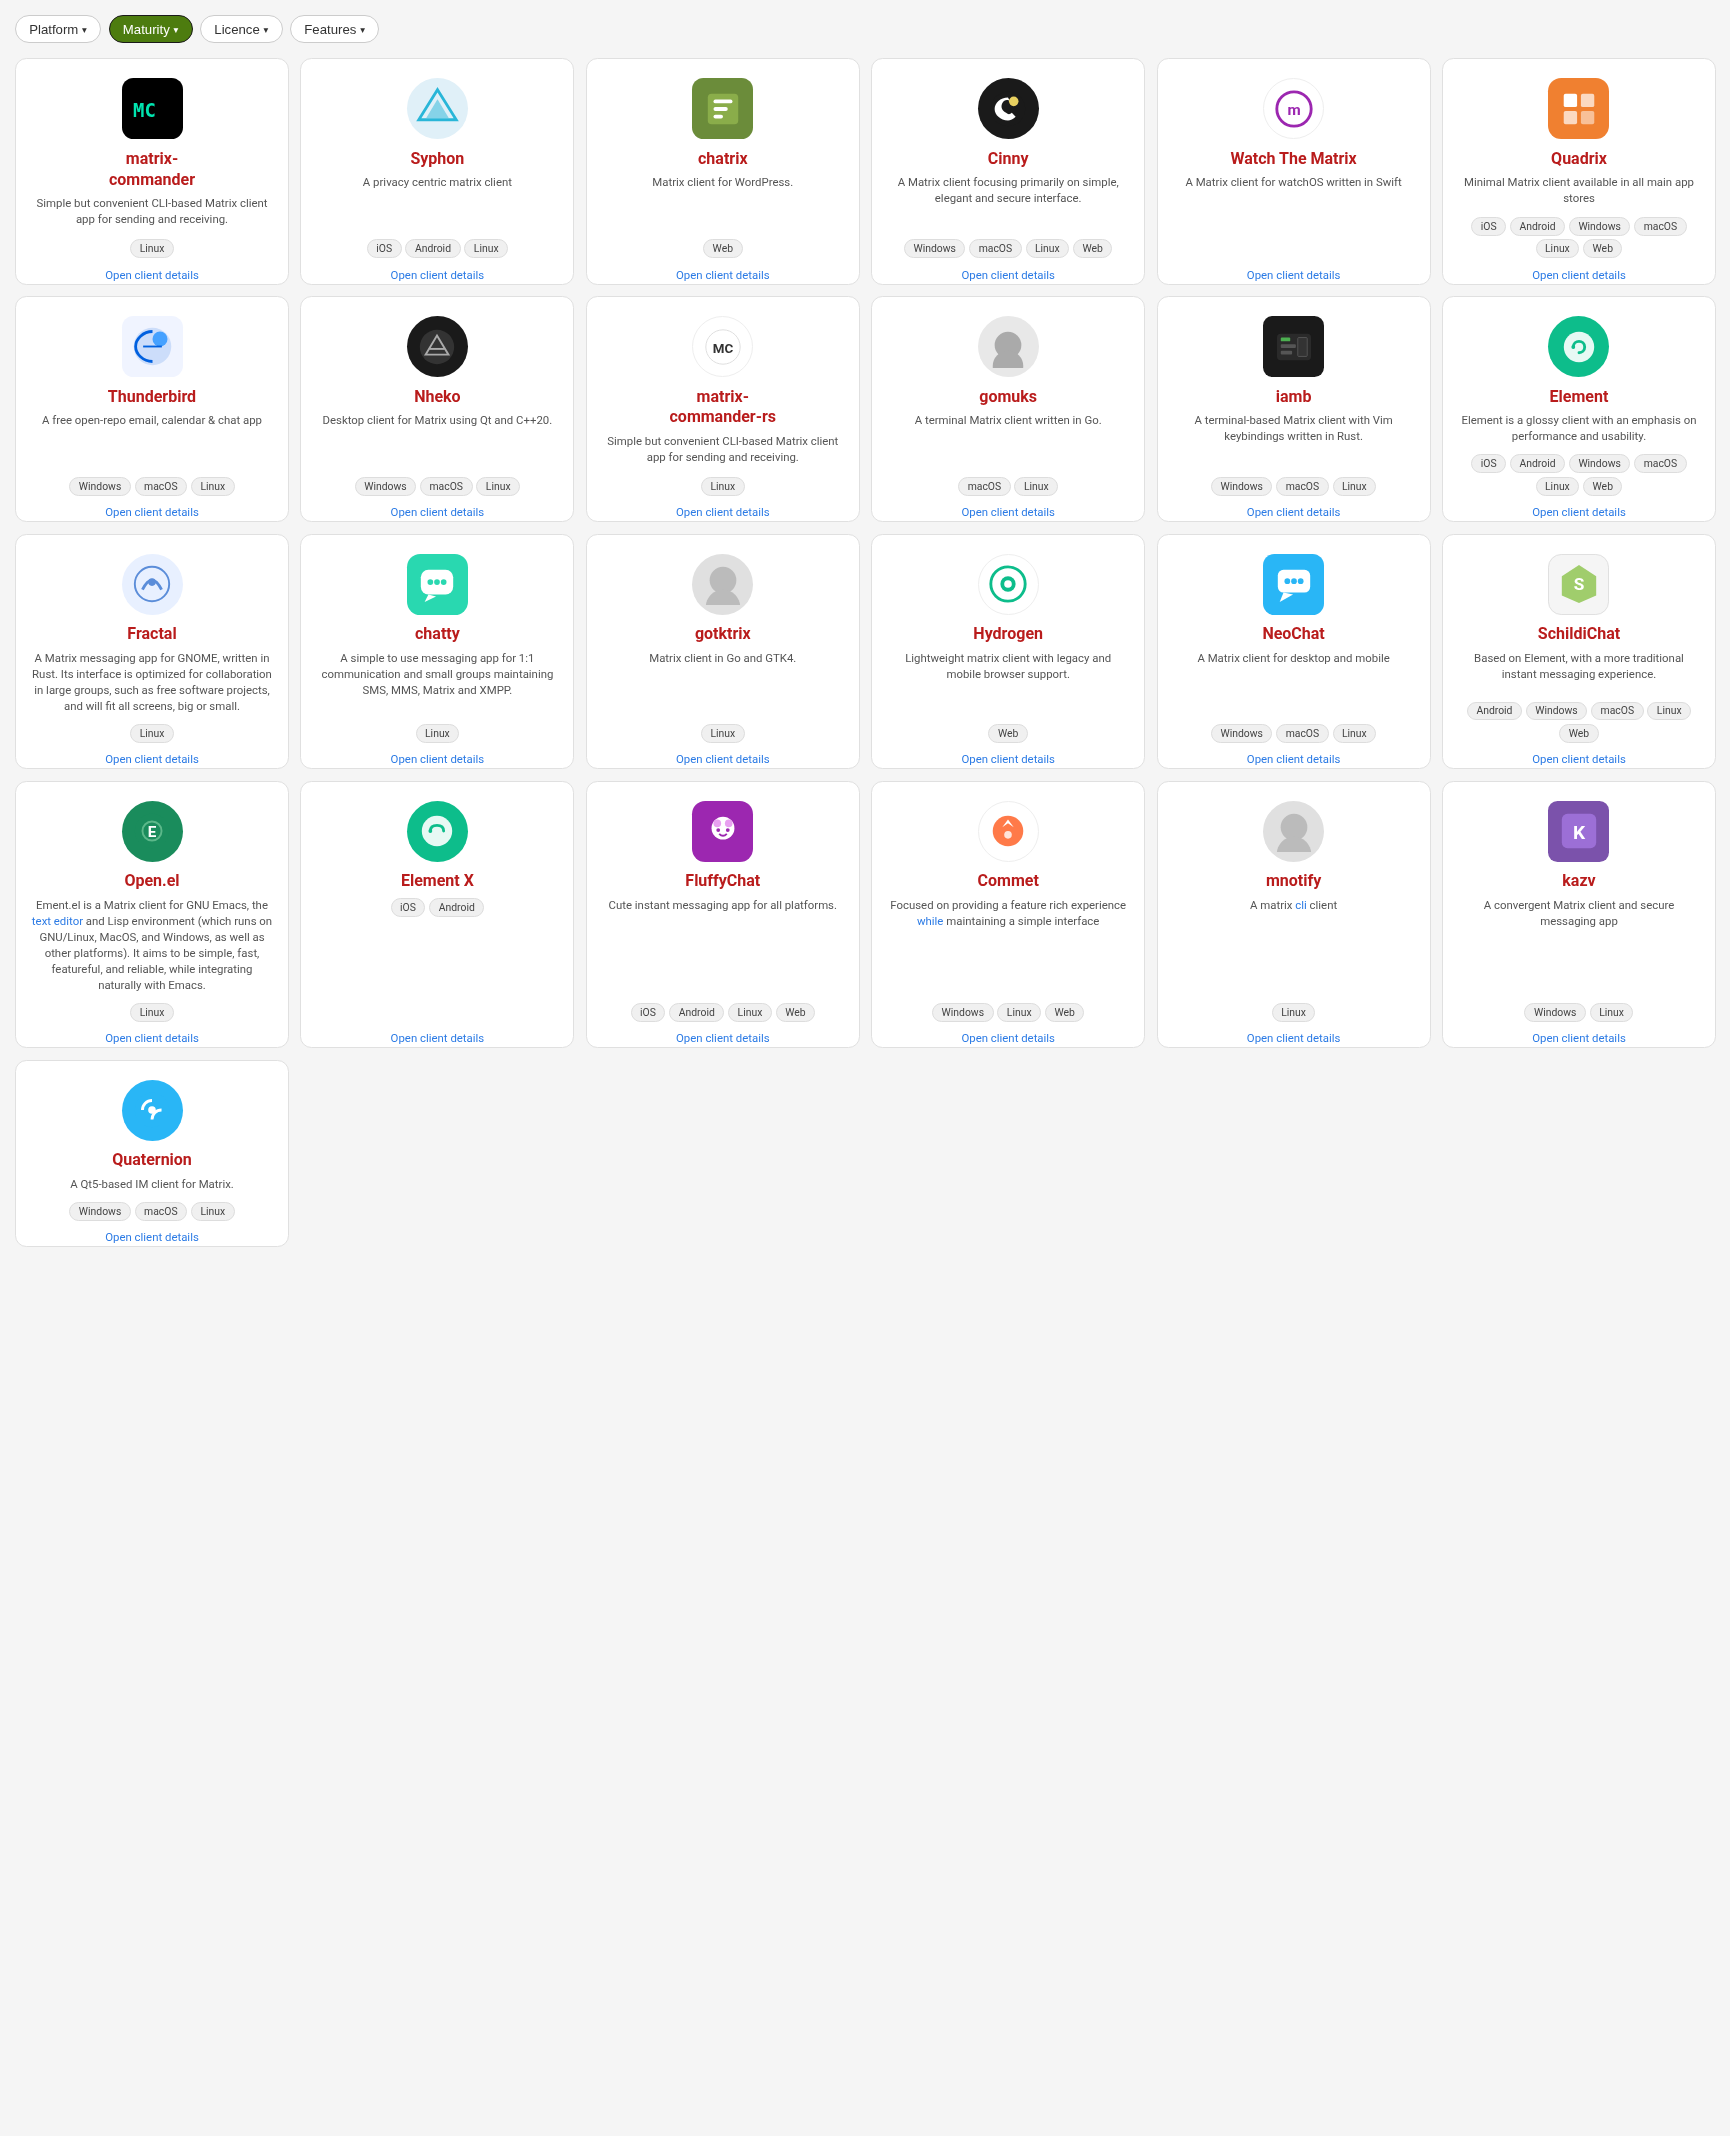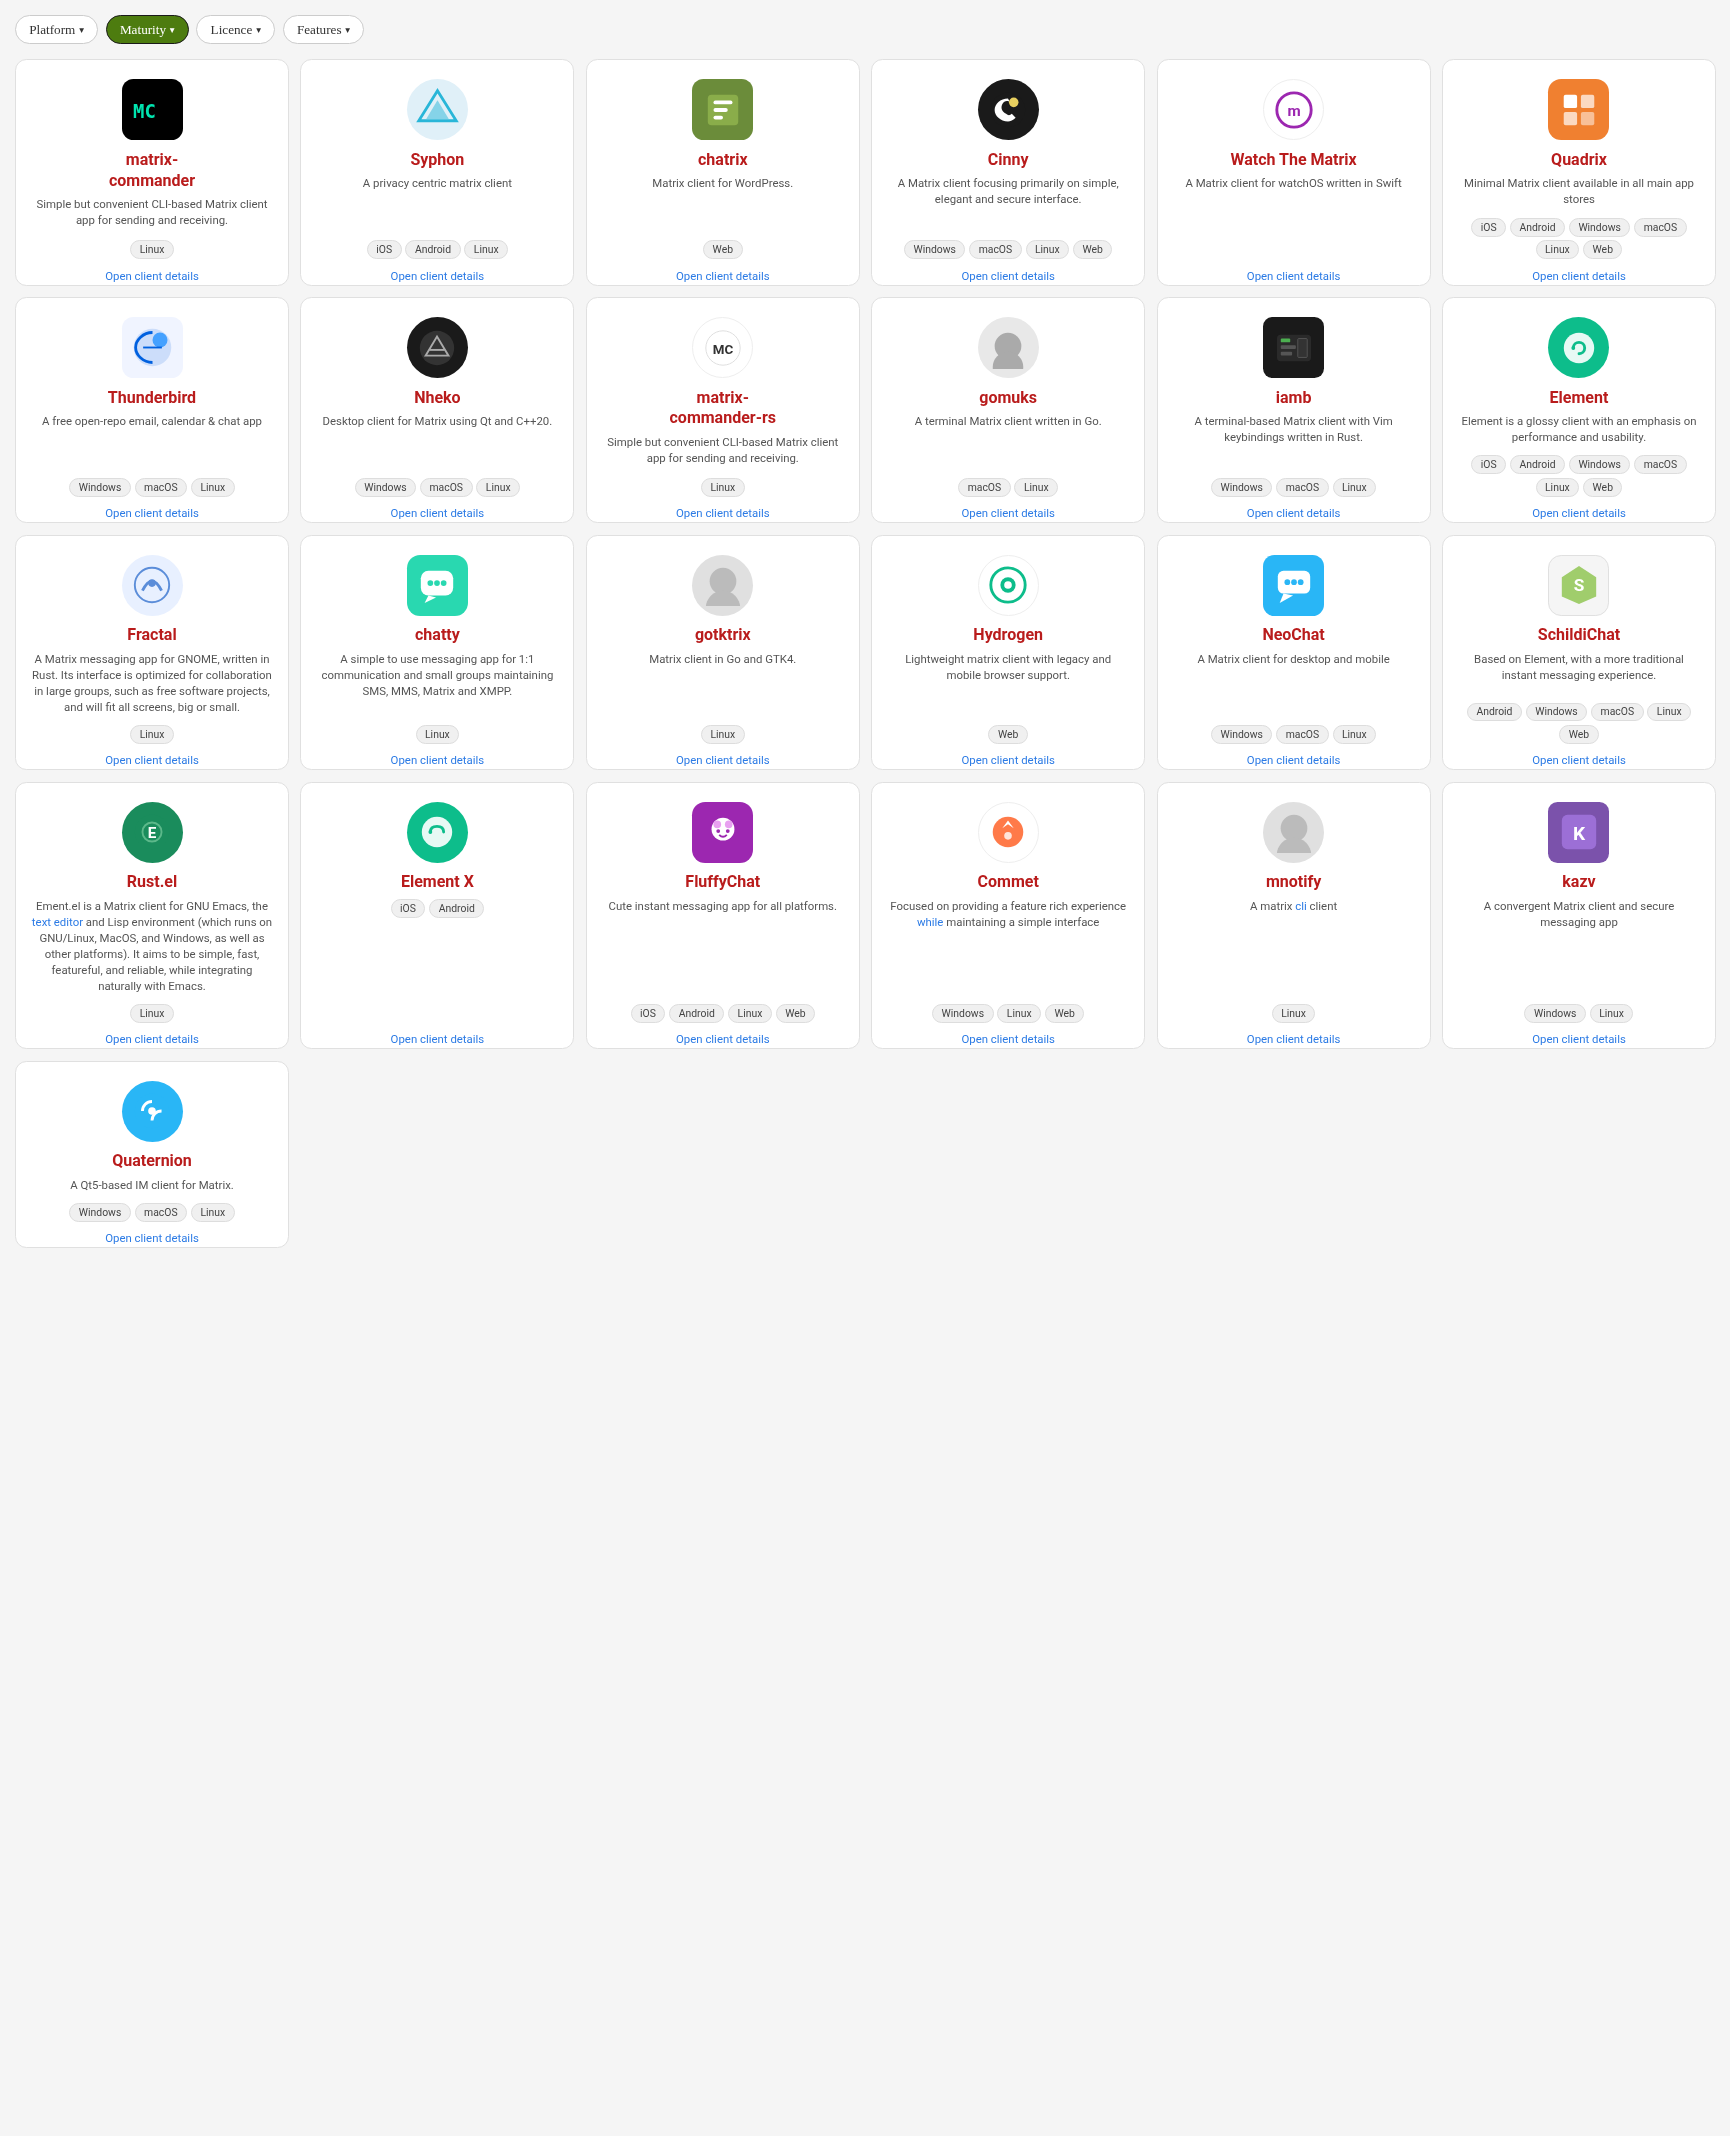--- a/index.html
+++ b/index.html
@@ -19,21 +19,20 @@
       display: flex;
       align-items: center;
       gap: 3.8px;
       padding: 5.7px 13.2px;
       border-radius: 19px;
       border: 0.9px solid #ccc;
       background: #fff;
       font-size: 13.2px;
       cursor: pointer;
       color: #333;
-      font-family: Liberation Serif, serif;
     }
     .filter-btn.active {
       background: #4d7c0f;
       color: #fff;
       border-color: #1a1a1a;
     }
     .filter-btn .chevron {
       font-size: 9.5px;
     }
     .grid {
@@ -463,21 +462,21 @@
     <div class="card">
     <div>
         <div class="card-logo" style="width:61px;height:61px;border-radius:50%;background:#1a8c5c;display:flex;align-items:center;justify-content:center;">
       <svg width="42" height="42" viewBox="0 0 44 44" style="font-size:28px">
         <circle cx="22" cy="22" r="18" fill="#1a8c5c"></circle>
         <text x="22" y="28" text-anchor="middle" font-size="16" fill="white" font-weight="bold">E</text>
         <circle cx="22" cy="22" r="10" fill="none" stroke="#5cb88a" stroke-width="2"></circle>
       </svg>
     </div>
       </div>
-    <div class="card-name">Rust.el</div>
+    <div class="card-name">Open.el</div>
     <div class="card-desc">Ement.el is a Matrix client for GNU Emacs, the <span class="highlight">text editor</span> and Lisp environment (which runs on GNU/Linux, MacOS, and Windows, as well as other platforms). It aims to be simple, fast, featureful, and reliable, while integrating naturally with Emacs.</div>
     <div class="tags">
         <span class="tag">Linux</span>
       </div>
     <a class="card-link">Open client details</a>
   </div>
     <div class="card">
     <div>
         <div class="card-logo" style="width:61px;height:61px;border-radius:50%;background:#0dbd8b;display:flex;align-items:center;justify-content:center;">
       <svg width="38" height="38" viewBox="0 0 40 40">

